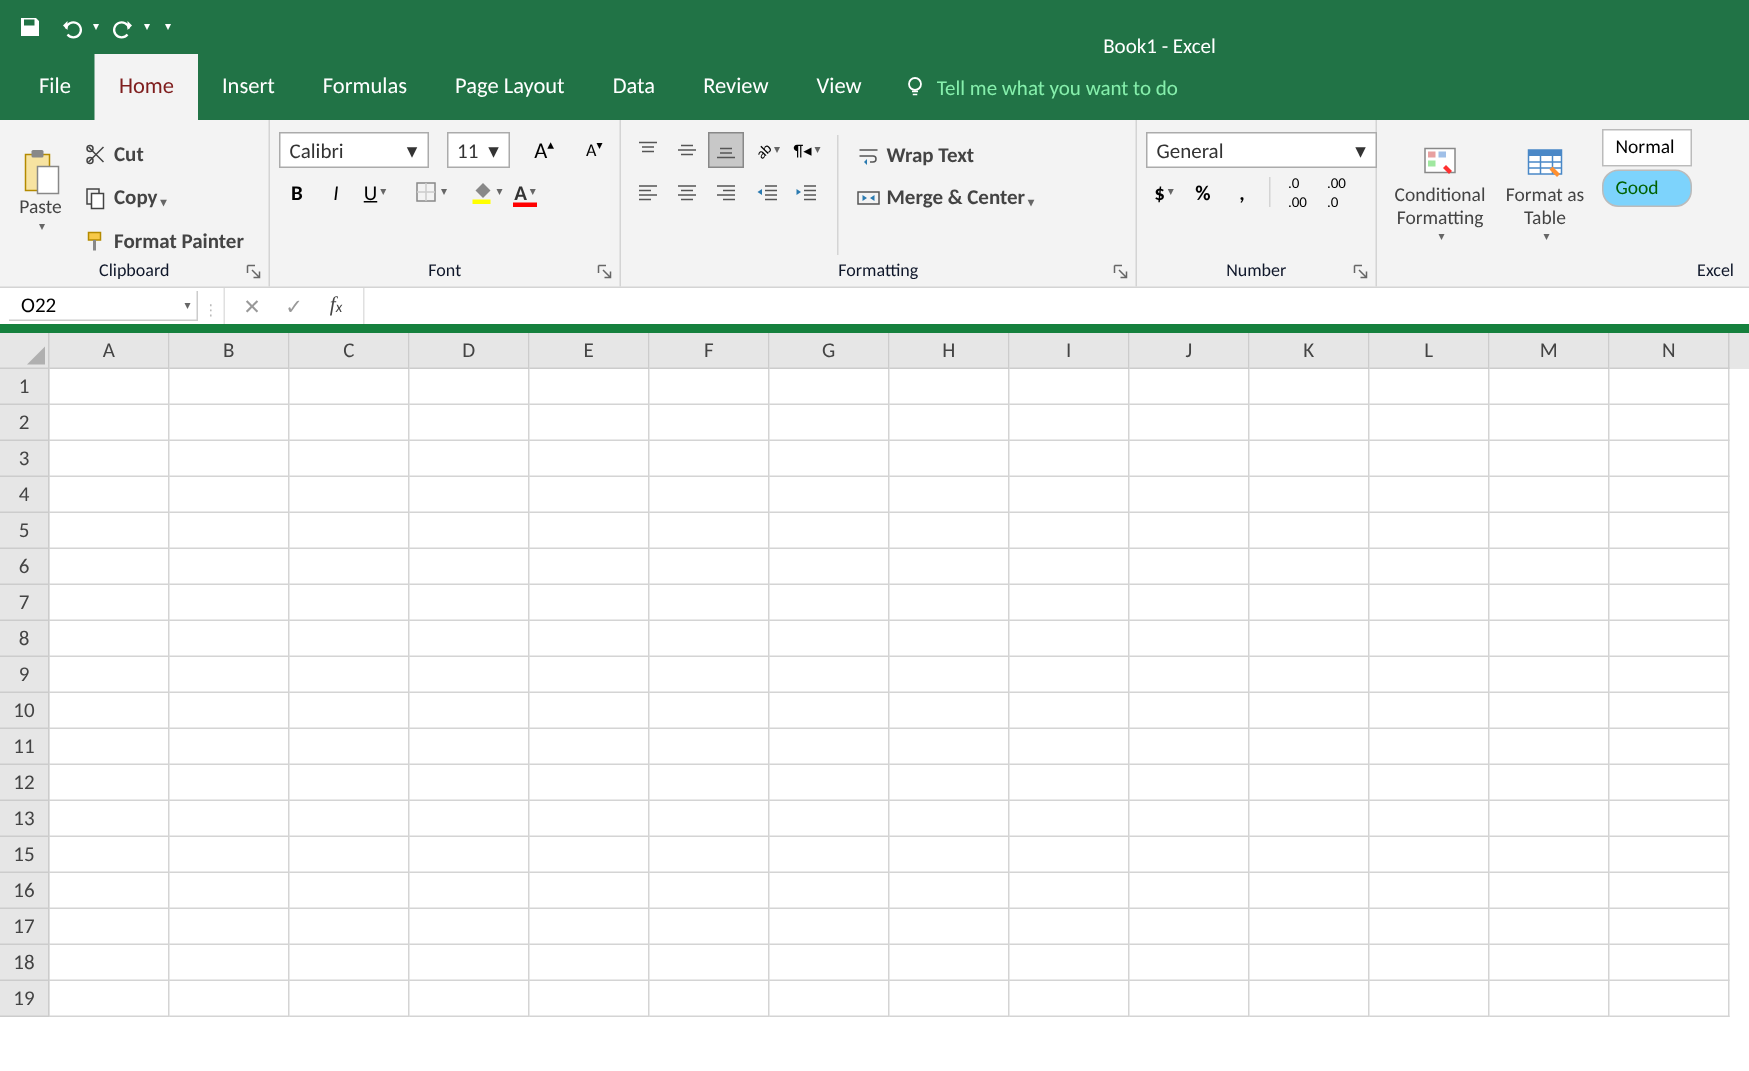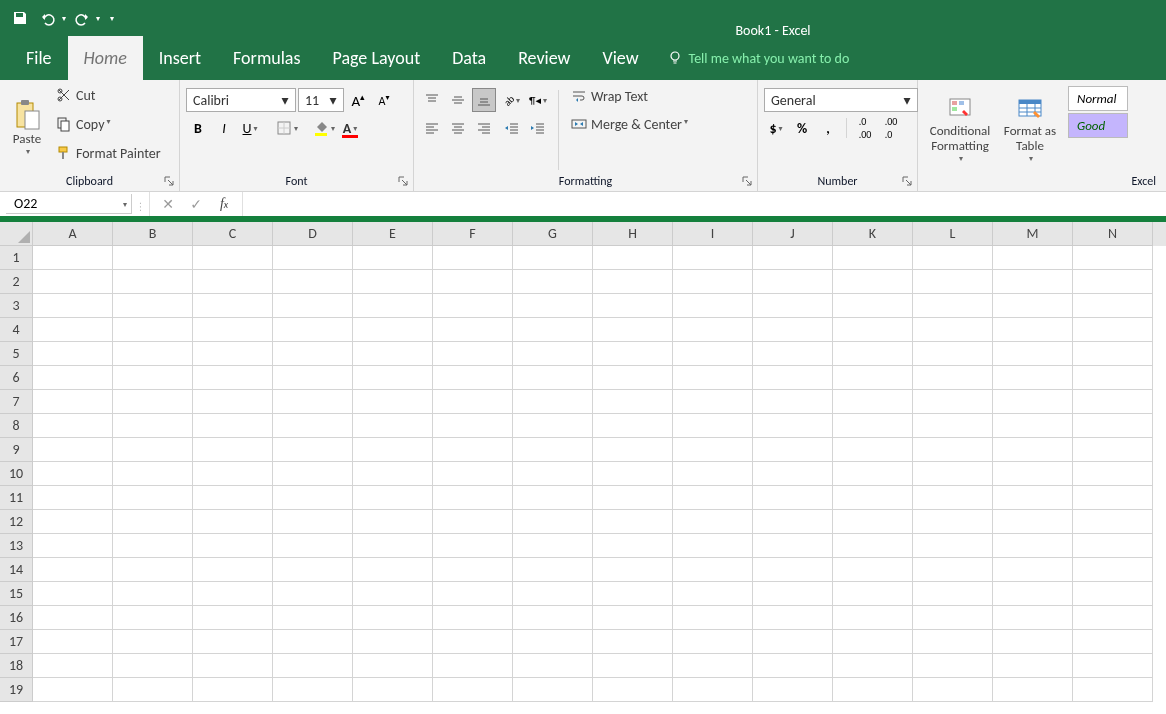--- a/index.html
+++ b/index.html
@@ -5,47 +5,47 @@
 * { margin: 0; padding: 0; box-sizing: border-box; font-family: "Segoe UI", Calibri, sans-serif; }
 body { width: 1166px; height: 714px; overflow: hidden; background: #fff; font-size: 14px; }
 
 .titlebar { background: #217346; height: 36px; display: flex; align-items: center; padding: 0 8px; color: #fff; position: relative; }
 .qat { display: flex; align-items: center; gap: 4px; }
 .qat-btn { width: 24px; height: 24px; display: flex; align-items: center; justify-content: center; cursor: pointer; }
 .qat-caret { font-size: 8px; margin-left: -2px; }
 .title-text { position: absolute; left: 50%; transform: translateX(-50%); top: 12px; height: 36px; display: flex; align-items: center; padding-left: 380px; font-size: 14px; }
 
 .tabbar { background: #217346; height: 44px; display: flex; align-items: center; padding: 0 10px; }
-.tab { padding: 10px 16px; color: #fff; cursor: pointer; font-size: 18px; height: 44px; display: flex; align-items: center; }
-.tab.active { background: #f3f3f3; color: #737373; font-style: italic; }
+.tab { padding: 10px 16px; color: #fff; cursor: pointer; font-size: 15px; height: 44px; display: flex; align-items: center; }
+.tab.active { background: #f3f3f3; color: #7f1d1d; }
 .tab:first-child { padding-left: 16px; padding-right: 16px; }
 .tell-me { display: flex; align-items: center; color: #86efac; margin-left: 12px; font-size: 14px; cursor: text; }
 .tell-me svg { margin-right: 6px; }
 
 .ribbon { background: #f3f3f3; height: 112px; border-bottom: 1px solid #d4d4d4; display: flex; }
 .group { border-right: 1px solid #d4d4d4; padding: 4px 6px 2px 6px; display: flex; flex-direction: column; justify-content: space-between; position: relative; }
 .group-label { text-align: center; font-size: 12px; color: #0f172a; padding: 2px 0 1px 0; }
 .group-body { display: flex; flex: 1; }
 .launcher { position: absolute; right: 3px; bottom: 3px; width: 14px; height: 14px; cursor: pointer; display: flex; align-items: center; justify-content: center; }
 .launcher svg { display: block; }
-.btn-sm { height: 24px; display: flex; align-items: flex-start; padding: 0 4px; cursor: pointer; font-size: 14px; color: #444; }
+.btn-sm { height: 24px; display: flex; align-items: flex-end; padding: 0 4px; cursor: pointer; font-size: 14px; color: #444; font-weight: bold; }
 .btn-sm svg, .btn-sm .ico { margin-right: 4px; }
 .btn-big { display: flex; flex-direction: column; align-items: center; justify-content: center; cursor: pointer; padding: 2px 6px; text-align: center; line-height: 1.2; font-size: 13px; color: #444; }
 .caret { font-size: 8px; color: #666; margin-left: 2px; }
 .sep-v { width: 1px; background: #d4d4d4; margin: 2px 4px; }
 
 .combo { height: 24px; border: 1px solid #ababab; background: #fff; display: flex; align-items: center; padding: 0 2px 0 6px; font-size: 14px; color: #333; cursor: text; }
 .combo .dd { width: 16px; text-align: center; cursor: pointer; }
 
 .toggle { width: 24px; height: 24px; display: flex; align-items: center; justify-content: center; cursor: pointer; }
 .toggle.active { background: #c8c8c8; border: 1px solid #888; }
 
-.style-cell { border: 1px solid #bbb; padding: 4px 8px; font-size: 13px; min-width: 60px; display: flex; align-items: center; cursor: pointer; font-style: italic; }
+.style-cell { border: 1px solid #bbb; padding: 4px 8px; font-size: 13px; min-width: 60px; display: flex; align-items: center; cursor: pointer; }
 .style-normal { background: #fff; color: #000; }
-.style-good { background: #c4b5fd; color: #006100; }
+.style-good { background: #7dd3fc; color: #006100; border-radius: 11px; }
 
 
 .fbar { height: 30px; border-bottom: 6px solid #15803d; display: flex; align-items: stretch; background: #fff; }
 .namebox { width: 126px; border: 1px solid #ccc; border-top: none; border-left: none; display: flex; align-items: center; padding: 0 4px 0 8px; font-size: 14px; margin: 2px 0 2px 6px; background: #fff; }
 .namebox .dd { margin-left: auto; cursor: pointer; }
 .fbar-gap { width: 18px; border-right: 1px solid #e0e0e0; }
 .fbar-btns { display: flex; align-items: center; padding: 0 4px; }
 .fbar-btn { width: 28px; height: 28px; display: flex; align-items: center; justify-content: center; cursor: pointer; color: #999; }
 .fbar-btn.fx { color: #444; font-style: italic; font-family: Georgia, serif; }
 .fbar-input { flex: 1; border-left: 1px solid #e0e0e0; padding: 0 6px; display: flex; align-items: center; }
@@ -151,21 +151,21 @@
     <div class="group-label">Clipboard</div>
     <div class="launcher">
         <svg width="10" height="10" viewBox="0 0 10 10">
           <path d="M1 1h5M1 1v5M4 4l5 5M9 5v4H5" stroke="#666" fill="none"></path>
         </svg>
       </div>
   </div>
 
   <div class="group" style="width:234px">
     <div class="group-body" style="flex-direction:column;gap:4px;padding-top:4px">
-      <div style="display:flex;gap:2px;align-items:center">
+      <div style="display:flex;gap:12px;align-items:center">
         <div class="combo" style="width:110px">
             <span>Calibri</span>
             <span class="dd" style="margin-left:auto">▾</span>
           </div>
         <div class="combo" style="width:46px">
             <span>11</span>
             <span class="dd" style="margin-left:auto">▾</span>
           </div>
         <div class="toggle" title="Increase Font">
             <span style="font-size:15px">A<span style="font-size:9px;vertical-align:super">▴</span></span>
@@ -632,37 +632,20 @@
         <div class="cell"></div>
         <div class="cell"></div>
         <div class="cell"></div>
         <div class="cell"></div>
         <div class="cell"></div>
         <div class="cell"></div>
         <div class="cell"></div>
         <div class="cell"></div>
       </div>
       <div class="row">
-        <div class="rh">14</div>
-        <div class="cell"></div>
-        <div class="cell"></div>
-        <div class="cell"></div>
-        <div class="cell"></div>
-        <div class="cell"></div>
-        <div class="cell"></div>
-        <div class="cell"></div>
-        <div class="cell"></div>
-        <div class="cell"></div>
-        <div class="cell"></div>
-        <div class="cell"></div>
-        <div class="cell"></div>
-        <div class="cell"></div>
-        <div class="cell"></div>
-      </div>
-      <div class="row">
         <div class="rh">15</div>
         <div class="cell"></div>
         <div class="cell"></div>
         <div class="cell"></div>
         <div class="cell"></div>
         <div class="cell"></div>
         <div class="cell"></div>
         <div class="cell"></div>
         <div class="cell"></div>
         <div class="cell"></div>

